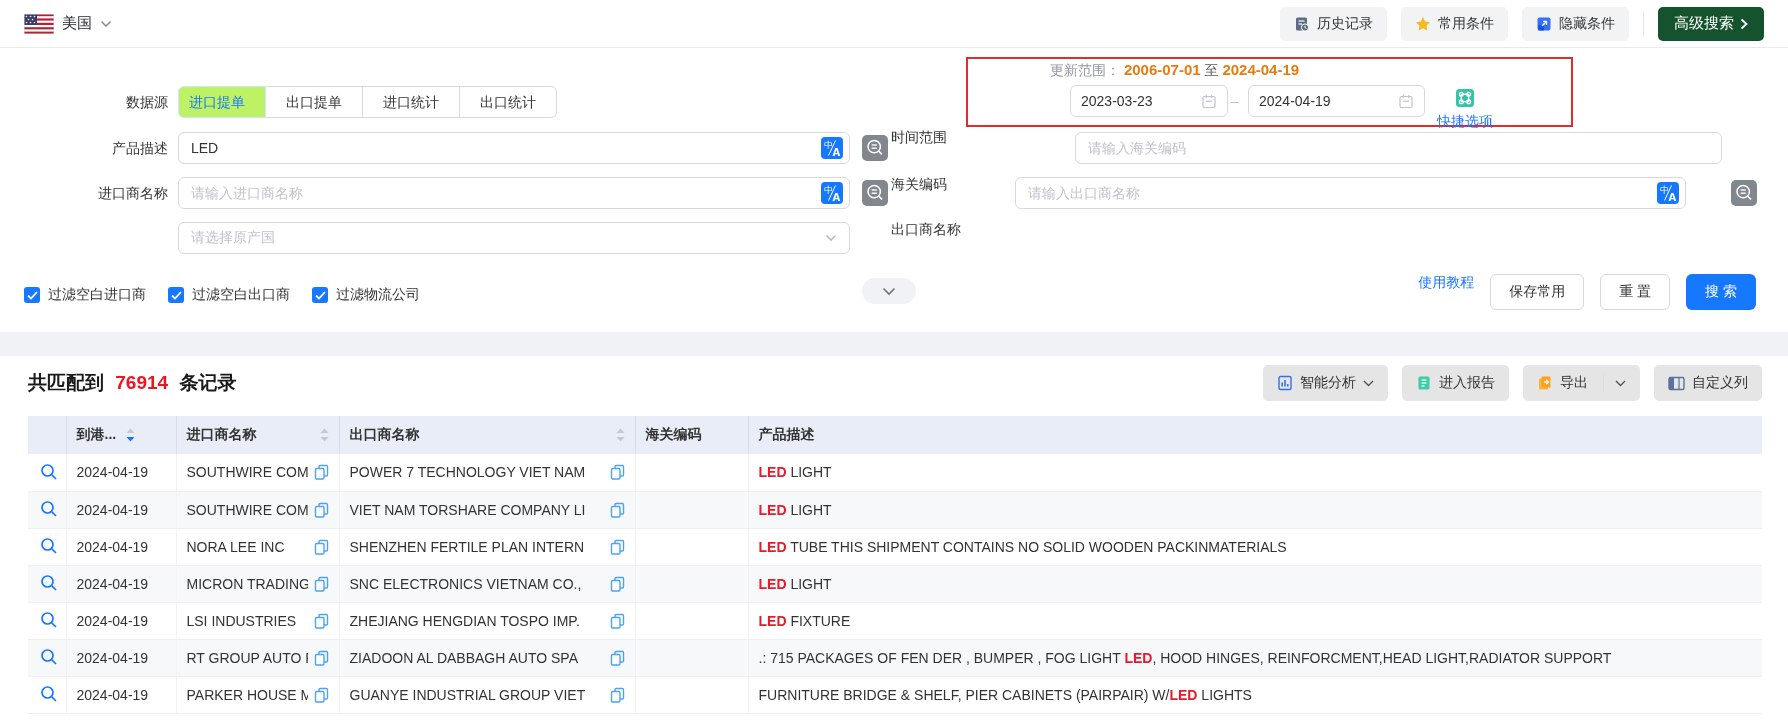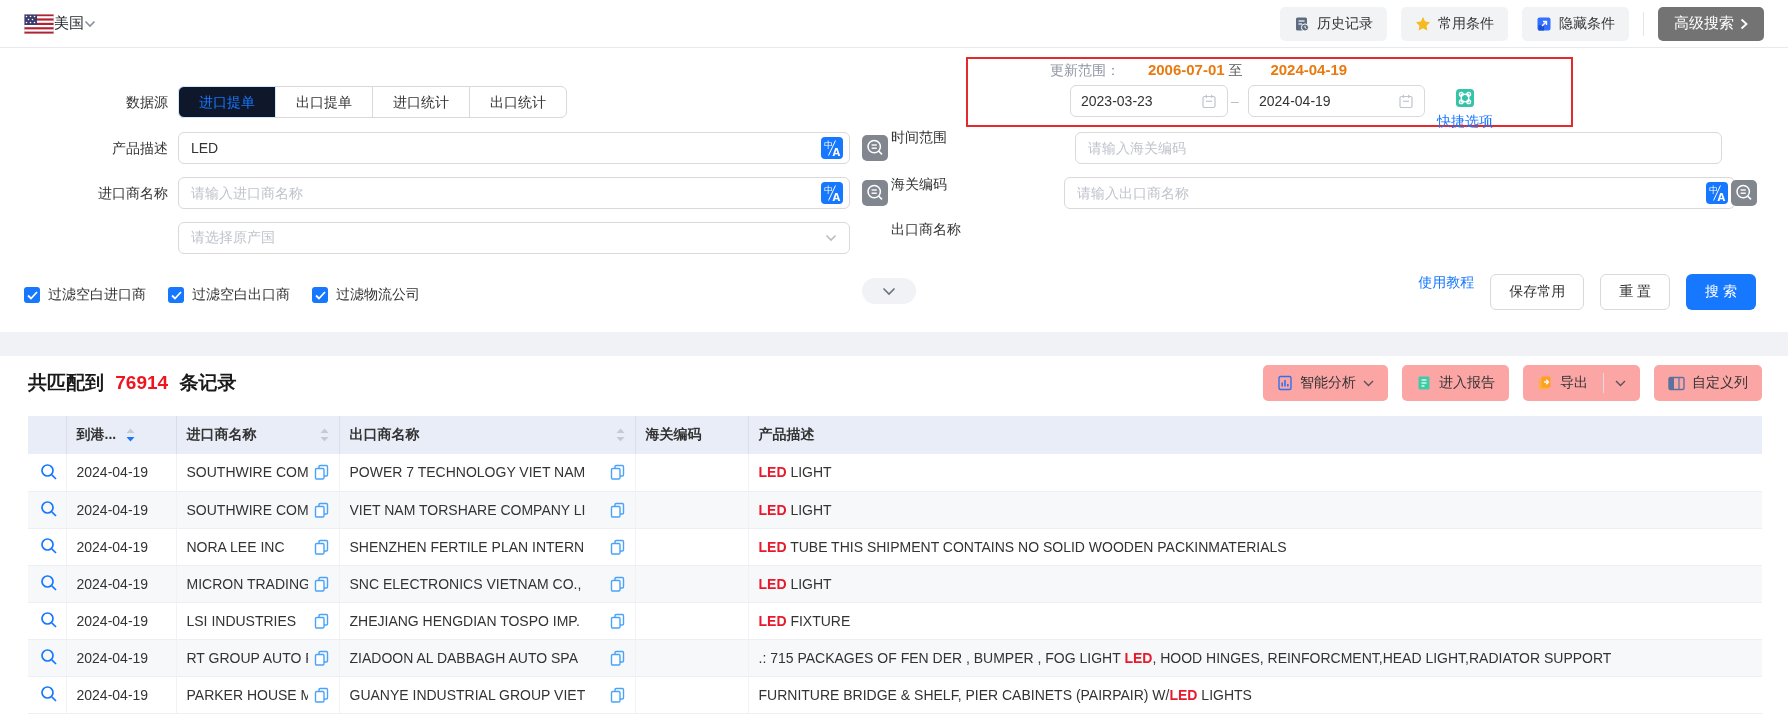--- a/index.html
+++ b/index.html
@@ -3,46 +3,46 @@
 <meta charset="utf-8">
 <style>
   * { margin:0; padding:0; box-sizing:border-box; }
   html,body { width:1788px; height:723px; overflow:hidden; background:#f0f2f5;
     font-family:"Liberation Sans","DejaVu Sans",sans-serif; color:#333; }
   svg { display:block; }
 
   
   .topbar { height:48px; background:#fff; border-bottom:1px solid #e7e9ee;
     display:flex; align-items:center; justify-content:space-between; padding:0 24px; }
-  .tb-left { display:flex; align-items:center; cursor:pointer; }
+  .tb-left { display:flex; align-items:center; gap:8px; cursor:pointer; }
   .tb-country { font-size:15px; color:#1f2329; font-weight:500; }
   .tb-right { display:flex; align-items:center; gap:14px; }
   .tb-btn { display:flex; align-items:center; gap:7px; height:34px; padding:0 14px;
     background:#f1f3f5; border:none; border-radius:5px; font-size:14px; color:#333; cursor:pointer; }
   .tb-divider { width:1px; height:24px; background:#e3e5ea; }
   .tb-adv { display:flex; align-items:center; gap:6px; height:34px; padding:0 16px;
-    background:#737373; color:#fff; border:none; border-radius:5px; font-size:15px; cursor:pointer; }
+    background:#14532d; color:#fff; border:none; border-radius:5px; font-size:15px; cursor:pointer; }
 
   
   .panel { position:relative; height:284px; background:#fff; }
   .lbl-l { position:absolute; left:0; width:168px; text-align:right; font-size:14px; line-height:32px; color:#333; }
   .lbl-r { position:absolute; left:891px; width:168px; text-align:left; font-size:14px; line-height:32px; color:#333;margin-top:36px; }
 
   .tabs { position:absolute; left:178px; top:38px; display:flex; }
   .tab { height:32px; line-height:30px; padding:0 20px; border:1px solid #d9d9d9; margin-left:-1px;
     font-size:14px; color:#333; background:#fff; cursor:pointer; }
   .tab:first-child { border-radius:6px 0 0 6px; margin-left:0; }
   .tab:last-child { border-radius:0 6px 6px 0; }
-  .tab.active { background:#0f172a; color:#1677ff; border-color:#cfe7ff; position:relative; z-index:1; }
+  .tab.active { background:#bef264; color:#1677ff; border-color:#cfe7ff; position:relative; z-index:1;padding-left:10px; }
 
   .red-box { position:absolute; left:966px; top:9px; width:607px; height:70px;
     border:2px solid #e42a2a; pointer-events:none; }
   .update-range { position:absolute; left:1050px; top:13px; font-size:14px; }
   .update-range .ur-lbl { color:#9097a3; }
-  .update-range .ur-date { color:#e87a10; font-weight:700; font-size:15px;margin-left:24px; }
+  .update-range .ur-date { color:#e87a10; font-weight:700; font-size:15px; }
   .update-range .ur-mid { color:#595959; }
 
   .date-input { position:absolute; top:37px; height:32px; border:1px solid #d9d9d9; border-radius:6px;
     background:#fff; display:flex; align-items:center; padding:0 10px; font-size:14px; color:#333; cursor:pointer; }
   .date-input .cal { margin-left:auto; }
   .date-dash { position:absolute; left:1231px; top:37px; line-height:32px; color:#bfbfbf; font-size:14px; }
   .quick { position:absolute; left:1437px; top:41px; display:flex; align-items:center; gap:6px;
     color:#1677ff; font-size:14px; cursor:pointer;flex-direction:column; }
 
   .input-wrap { position:absolute; height:32px; }
@@ -74,21 +74,21 @@
     border-radius:6px; font-size:14px; color:#fff; cursor:pointer; }
 
   .band { height:24px; background:#f0f2f5; }
 
   
   .results { position:relative; background:#fff; height:367px; padding:12px 26px 0 28px; }
   .summary { font-size:19px; font-weight:700; color:#1a1a1a; line-height:30px; }
   .summary .cnt { color:#f0141e; margin:0 6px; }
   .res-toolbar { position:absolute; right:26px; top:9px; display:flex; gap:14px; }
   .res-btn { display:flex; align-items:center; gap:7px; height:36px; padding:0 14px;
-    background:#fca5a5; border:none; border-radius:5px; font-size:14px; color:#333; cursor:pointer; }
+    background:#e5e5e5; border:none; border-radius:5px; font-size:14px; color:#333; cursor:pointer; }
   .res-btn .split-div { width:1px; height:20px; background:#dcdfe4; margin:0 4px 0 8px; }
 
   table { width:100%; border-collapse:collapse; table-layout:fixed; margin-top:18px; }
   thead th { background:#e9edf7; height:38px; font-size:14px; font-weight:700; color:#333;
     text-align:left; padding:0 10px; border-right:1px solid #d9deea; }
   thead th:last-child { border-right:none; }
   .th-flex { display:flex; align-items:center; }
   .th-flex .sort-end { margin-left:auto; }
   .th-flex .sort-near { margin-left:10px; }
   tbody td { height:37px; font-size:14px; color:#333; padding:0 10px;
@@ -284,21 +284,21 @@
     <svg width="26" height="26" viewBox="0 0 26 26">
         <rect width="26" height="26" rx="5" fill="#82868e"></rect>
         <circle cx="12.2" cy="11.6" r="6.2" fill="none" stroke="#fff" stroke-width="1.5"></circle>
         <line x1="9.6" y1="10" x2="14.8" y2="10" stroke="#fff" stroke-width="1.4"></line>
         <line x1="9.6" y1="13.2" x2="14.8" y2="13.2" stroke="#fff" stroke-width="1.4"></line>
         <line x1="16.8" y1="16.2" x2="20" y2="19.4" stroke="#fff" stroke-width="1.6"></line>
       </svg>
   </span>
 
   <div class="lbl-r" style="top:129px">出口商名称</div>
-  <div class="input-wrap" style="left:1064px;top:129px;width:671px">
+  <div class="input-wrap" style="left:1015px;top:129px;width:671px">
     <input type="text" placeholder="请输入出口商名称" style="">
     <span class="trans-ic">
       <svg width="22" height="22" viewBox="0 0 22 22">
           <rect width="22" height="22" rx="4" fill="#1677ff"></rect>
           <text x="3" y="10.5" font-size="9" fill="#fff" font-family="DejaVu Sans, sans-serif">中</text>
           <text x="11.5" y="19" font-size="10" font-weight="bold" fill="#fff" font-family="DejaVu Sans, sans-serif">A</text>
           <line x1="14.5" y1="3.5" x2="7.5" y2="18.5" stroke="#fff" stroke-width="1"></line>
         </svg>
     </span>
   </div>

